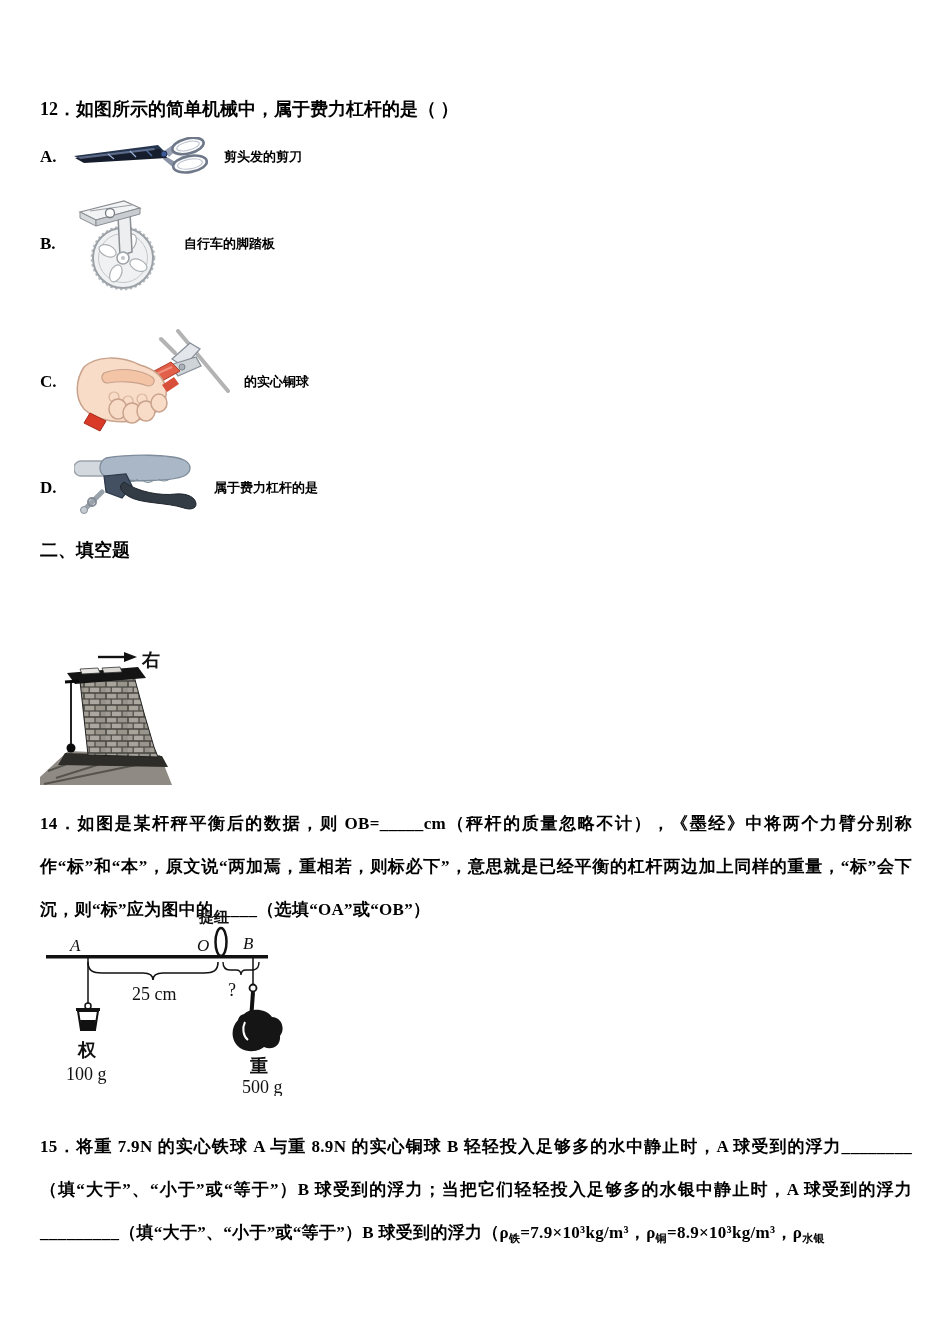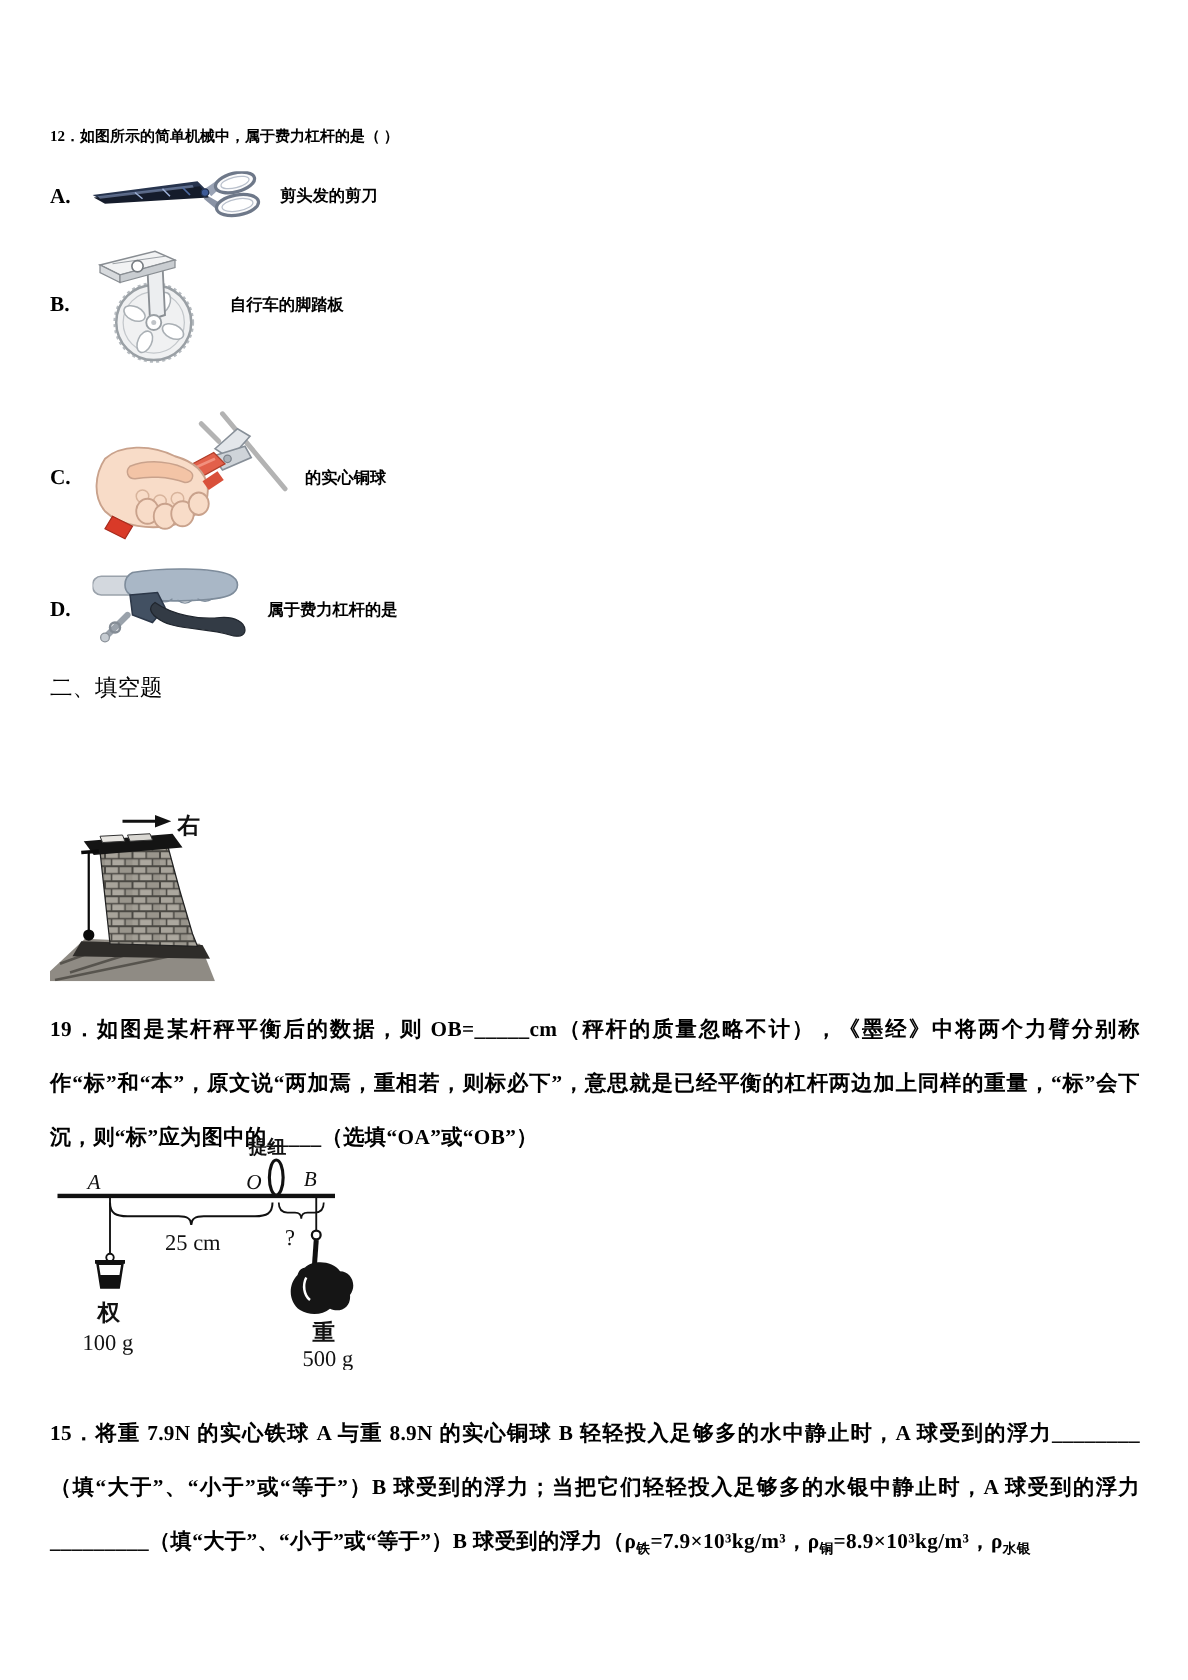--- a/index.html
+++ b/index.html
@@ -1,21 +1,21 @@
 <!DOCTYPE html>
 <html><head>
 <meta charset="utf-8">
 <style>
   html,body{margin:0;padding:0;background:#ffffff;}
   .page{position:relative;width:950px;height:1344px;background:#fff;color:#000;
         font-family:"Liberation Serif","DejaVu Serif",serif;overflow:hidden;}
-  .qline{position:absolute;left:40px;font-size:12px;font-weight:700;line-height:24px;white-space:nowrap;}
+  .qline{position:absolute;left:40px;font-size:18px;font-weight:700;line-height:24px;white-space:nowrap;}
   .para{position:absolute;left:40px;width:872px;font-size:17px;font-weight:700;line-height:43px;
         text-align:justify;letter-spacing:.3px;}
-  .sect{position:absolute;left:40px;font-size:18px;font-weight:400;line-height:24px;}
+  .sect{position:absolute;left:40px;font-size:18px;font-weight:700;line-height:24px;}
   .opt{position:absolute;left:40px;display:flex;align-items:center;}
   .opt-label{font-size:17px;font-weight:700;width:34px;flex:none;}
   .opt-img{flex:none;line-height:0;}
   .opt-caption{font-size:13px;font-weight:700;margin-left:10px;white-space:nowrap;}
   .it{}
   .sub{font-size:11px;vertical-align:-4px;}
   figure{position:absolute;margin:0;line-height:0;}
   svg text{font-family:"Liberation Serif","DejaVu Serif",serif;}
 </style>
 </head>
@@ -141,21 +141,21 @@
       <polygon points="62,23 80,22 82,27 64,28" fill="#d9d7d2" stroke="#333" stroke-width="0.8"></polygon>
       <line x1="31" y1="37" x2="31" y2="99" stroke="#0a0a0a" stroke-width="1.8"></line>
       <circle cx="31" cy="103" r="4.5" fill="#0a0a0a"></circle>
       <line x1="25" y1="37" x2="39" y2="36" stroke="#0a0a0a" stroke-width="3"></line>
       <line x1="58" y1="12" x2="84" y2="12" stroke="#111" stroke-width="2.4"></line>
       <polygon points="84,7 97,12 84,17" fill="#111"></polygon>
       <text x="102" y="21" font-size="18" font-weight="700" fill="#111">右</text>
     </svg>
   </figure>
 
-  <p class="para" style="top:785px"><span>19．如图是某杆秤平衡后的数据，则 </span><span class="it">OB</span><span>=_____cm（秤杆的质量忽略不计），《墨经》中将两个力臂分别称作“标”和“本”，原文说“两加焉，重相若，则标必下”，意思就是已经平衡的杠杆两边加上同样的重量，“标”会下沉，则“标”应为图中的_____（选填“</span><span class="it">OA</span><span>”或“</span><span class="it">OB</span><span>”）</span></p>
+  <p class="para" style="top:785px"><span>14．如图是某杆秤平衡后的数据，则 </span><span class="it">OB</span><span>=_____cm（秤杆的质量忽略不计），《墨经》中将两个力臂分别称作“标”和“本”，原文说“两加焉，重相若，则标必下”，意思就是已经平衡的杠杆两边加上同样的重量，“标”会下沉，则“标”应为图中的_____（选填“</span><span class="it">OA</span><span>”或“</span><span class="it">OB</span><span>”）</span></p>
 
   <figure style="left:40px;top:900px">
     <svg width="260" height="196" viewBox="0 0 260 196">
       <rect x="6" y="55" width="222" height="3.5" fill="#111"></rect>
       <text x="30" y="51" font-size="17" font-style="italic" fill="#111">A</text>
       <text x="157" y="51" font-size="17" font-style="italic" fill="#111">O</text>
       <text x="203" y="49" font-size="17" font-style="italic" fill="#111">B</text>
       <text x="159" y="22" font-size="15" font-weight="700" fill="#111">提纽</text>
       <ellipse cx="181" cy="42" rx="5.5" ry="14" fill="#fff" stroke="#111" stroke-width="2.5"></ellipse>
       <path d="M48,62 C48,71 53,73 62,73 L103,73 C110,73 113,75 113,80 C113,75 116,73 123,73 L164,73 C173,73 178,71 178,62" fill="none" stroke="#111" stroke-width="1.6"></path>

